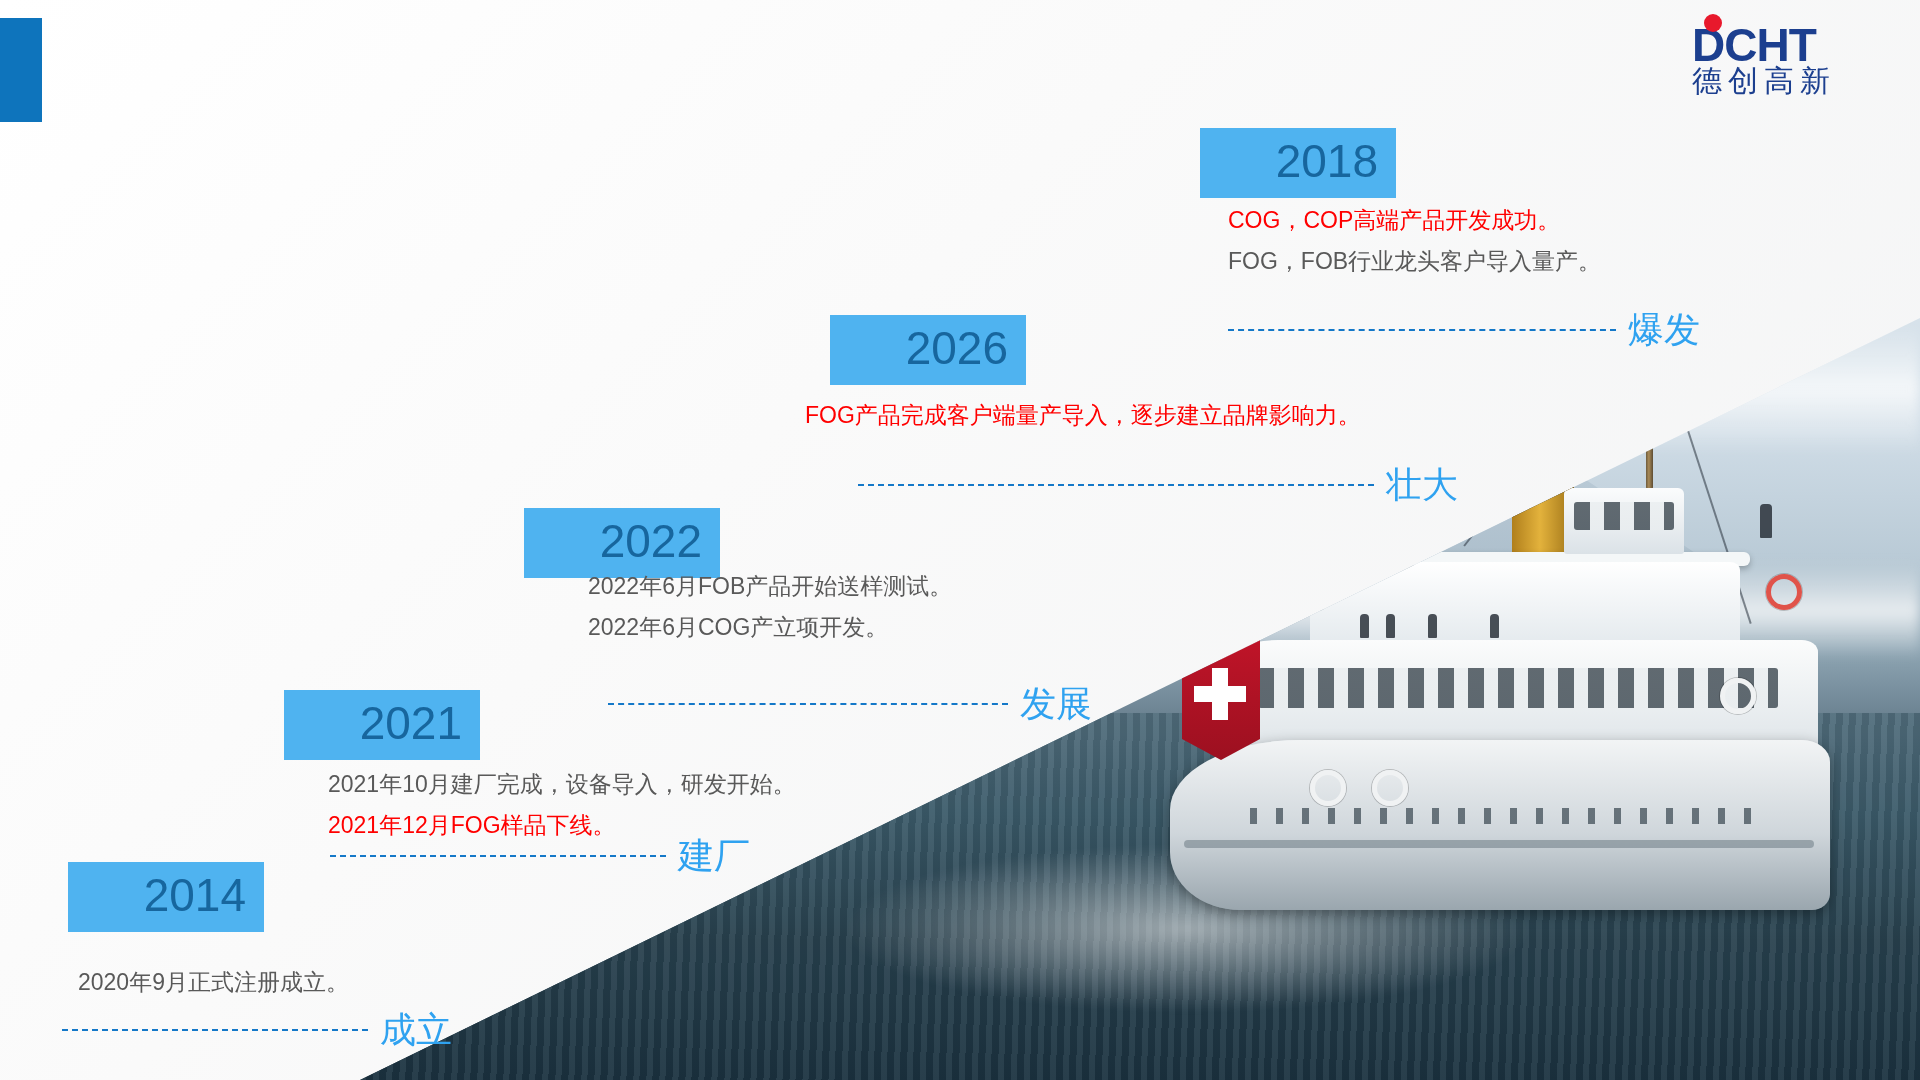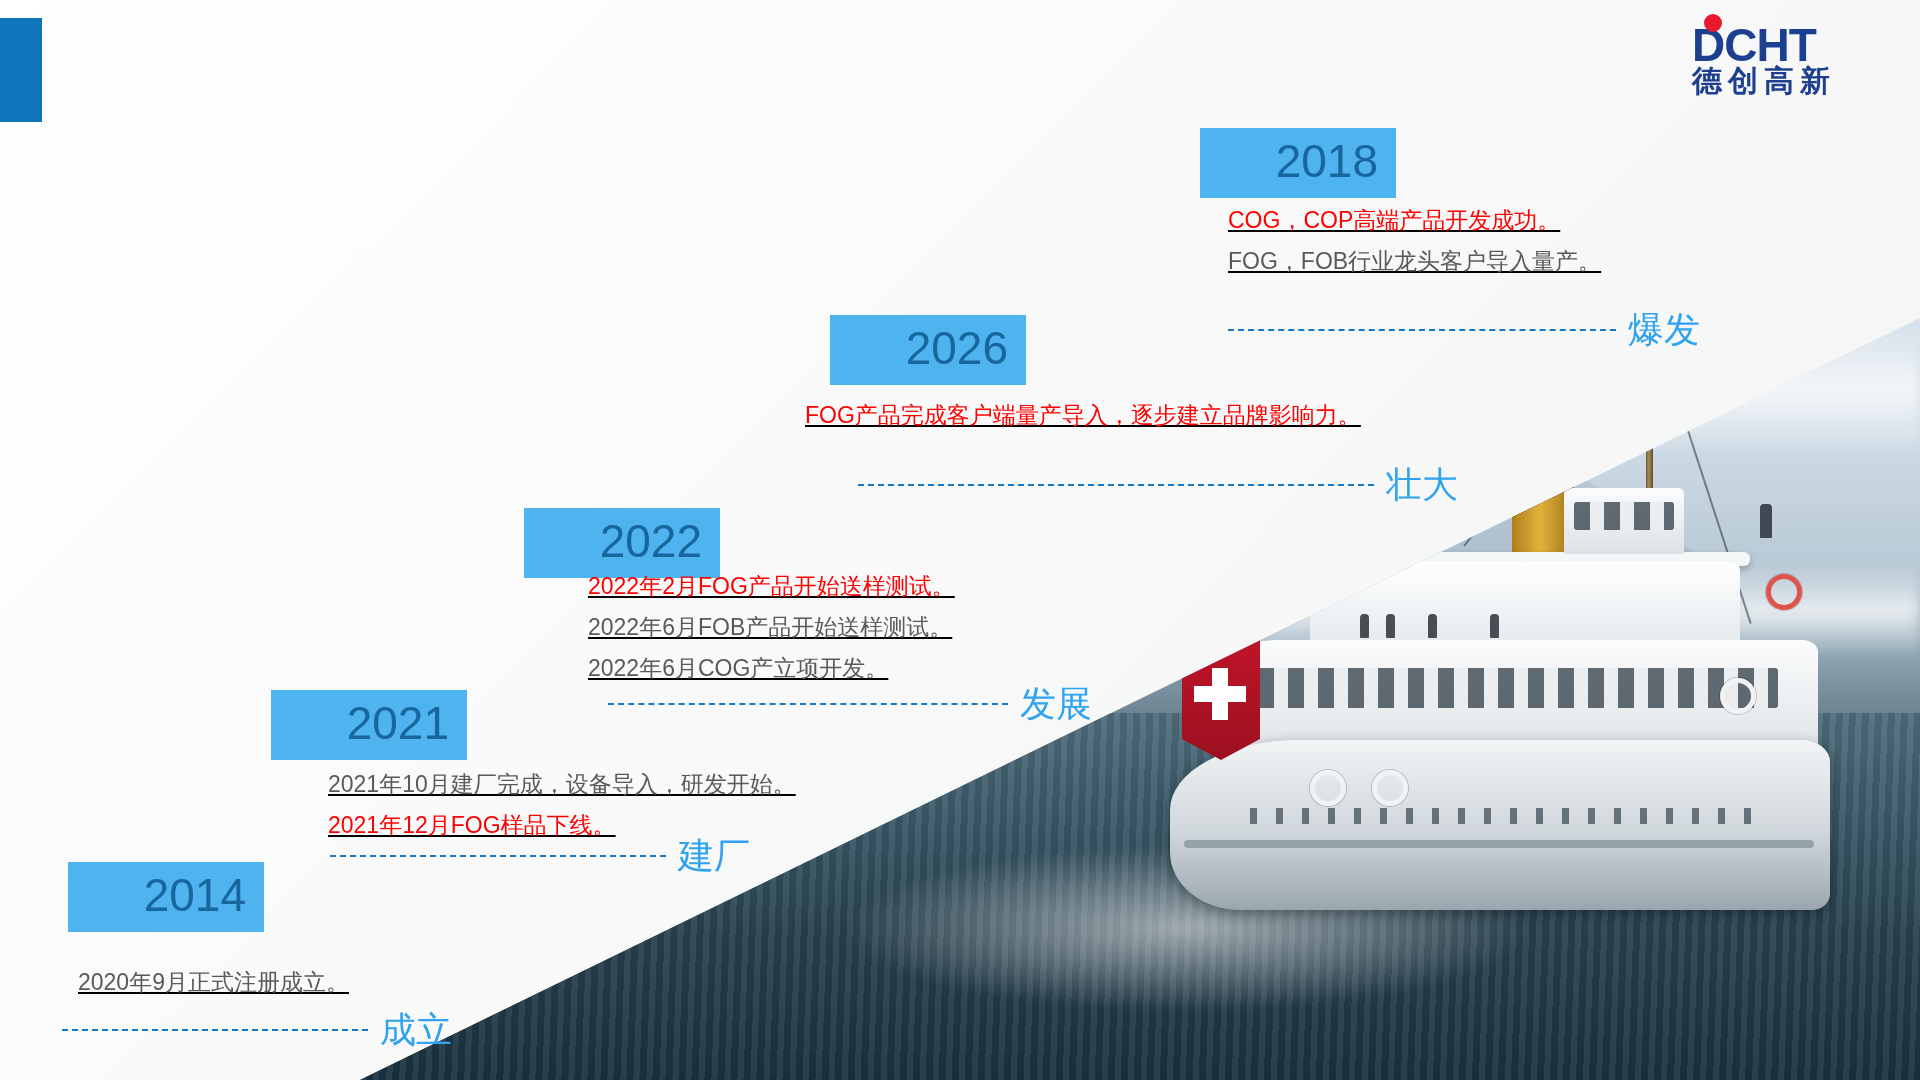--- a/index.html
+++ b/index.html
@@ -136,31 +136,31 @@
 
   
   #logo{position:absolute;right:30px;top:8px;width:198px;height:96px;}
   #logo-dot{position:absolute;left:12px;top:6px;width:18px;height:18px;border-radius:50%;background:#e8192c;}
   #logo-en{
     position:absolute;left:0;top:14px;width:100%;
     font-size:46px;font-weight:bold;color:#1c3f8f;letter-spacing:-1px;line-height:1;
   }
   #logo-cn{
     position:absolute;left:0;top:58px;width:100%;
-    font-size:30px;font-weight:bold;color:#1c3f8f;letter-spacing:6px;line-height:1;
+    font-size:30px;font-weight:normal;color:#1c3f8f;letter-spacing:6px;line-height:1;
   }
 
   
   .tl-item{position:absolute;}
   .year-badge{
     position:absolute;background:#4FB3F0;color:#17669E;
     font-size:46px;line-height:1;padding:10px 18px 14px 28px;
     text-align:right;white-space:nowrap;
   }
-  .bullets{position:absolute;white-space:nowrap;text-decoration:underline;}
+  .bullets{position:absolute;white-space:nowrap;}
   .bullet{font-size:23px;line-height:41px;color:#595959;white-space:nowrap;}
   .bullet.red{color:#FF0000;}
   .dash-row{position:absolute;display:flex;align-items:center;}
   .dash{height:0;border-top:2.5px dashed #1478C8;}
   .stage{
     font-size:36px;color:#2FA2F0;white-space:nowrap;margin-left:12px;line-height:1;
   }
 </style>
 </head>
 <body>
@@ -257,32 +257,31 @@
     </div>
     <div class="dash-row" style="left:858px;top:467px;">
       <span class="dash" style="width:516px;"></span>
       <span class="stage">壮大</span>
     </div>
   </div>
 
   <div class="tl-item">
     <div class="year-badge" style="left:524px;top:508px;width:150px;">2022</div>
     <div class="bullets" style="left:588px;top:566px;">
-      <div class="bullet red">2022年2月FOG产品开始送样测试。</div>
       <div class="bullet">2022年6月FOB产品开始送样测试。</div>
       <div class="bullet">2022年6月COG产立项开发。</div>
     </div>
     <div class="dash-row" style="left:608px;top:686px;">
       <span class="dash" style="width:400px;"></span>
       <span class="stage">发展</span>
     </div>
   </div>
 
   <div class="tl-item">
-    <div class="year-badge" style="left:271px;top:690px;width:150px;">2021</div>
+    <div class="year-badge" style="left:284px;top:690px;width:150px;">2021</div>
     <div class="bullets" style="left:328px;top:764px;">
       <div class="bullet">2021年10月建厂完成，设备导入，研发开始。</div>
       <div class="bullet red">2021年12月FOG样品下线。</div>
     </div>
     <div class="dash-row" style="left:330px;top:838px;">
       <span class="dash" style="width:336px;"></span>
       <span class="stage">建厂</span>
     </div>
   </div>
 

